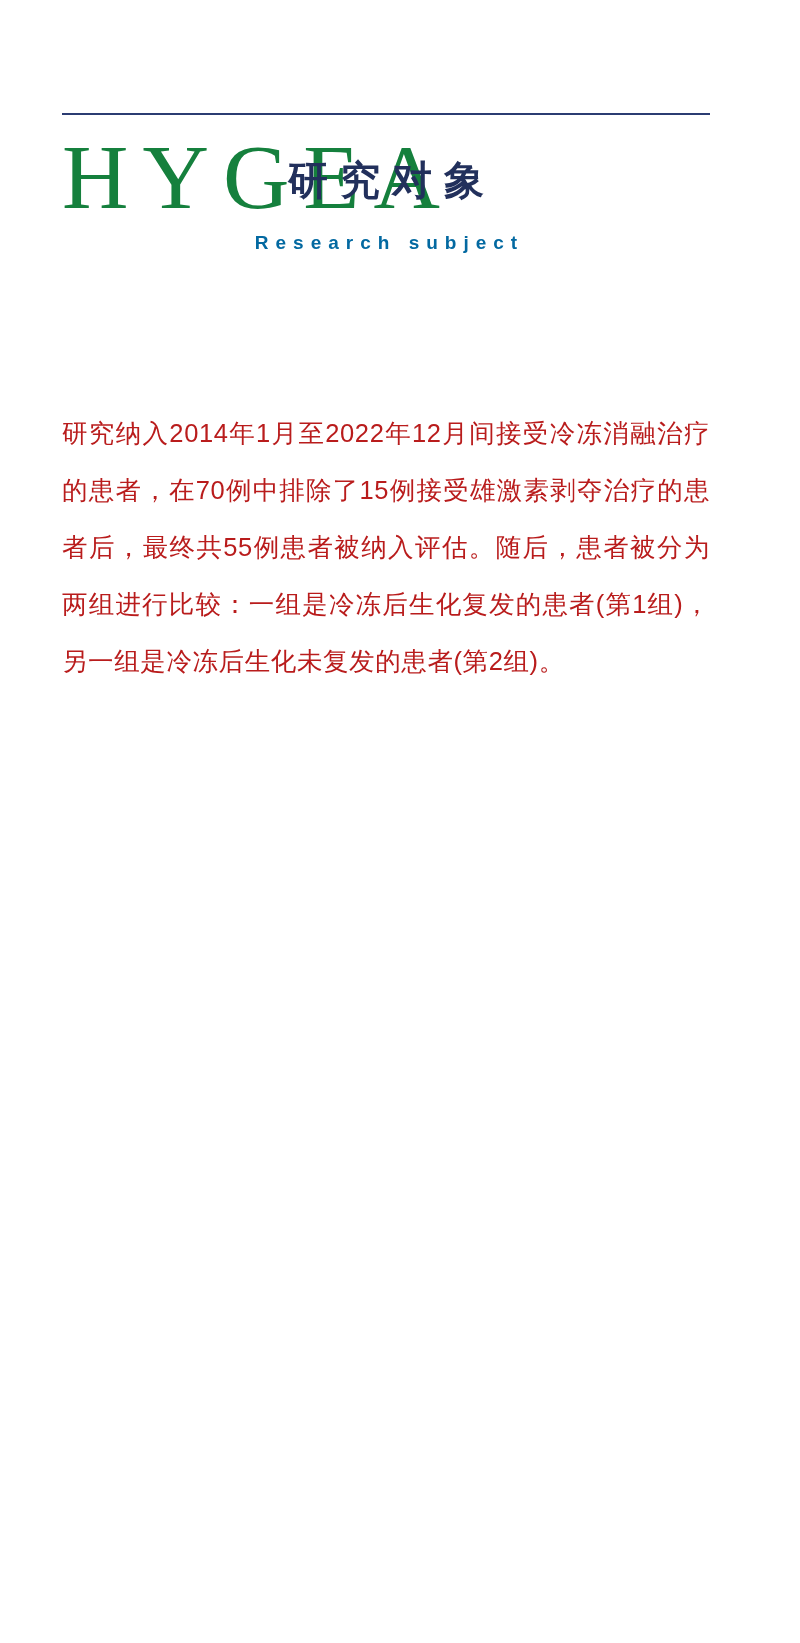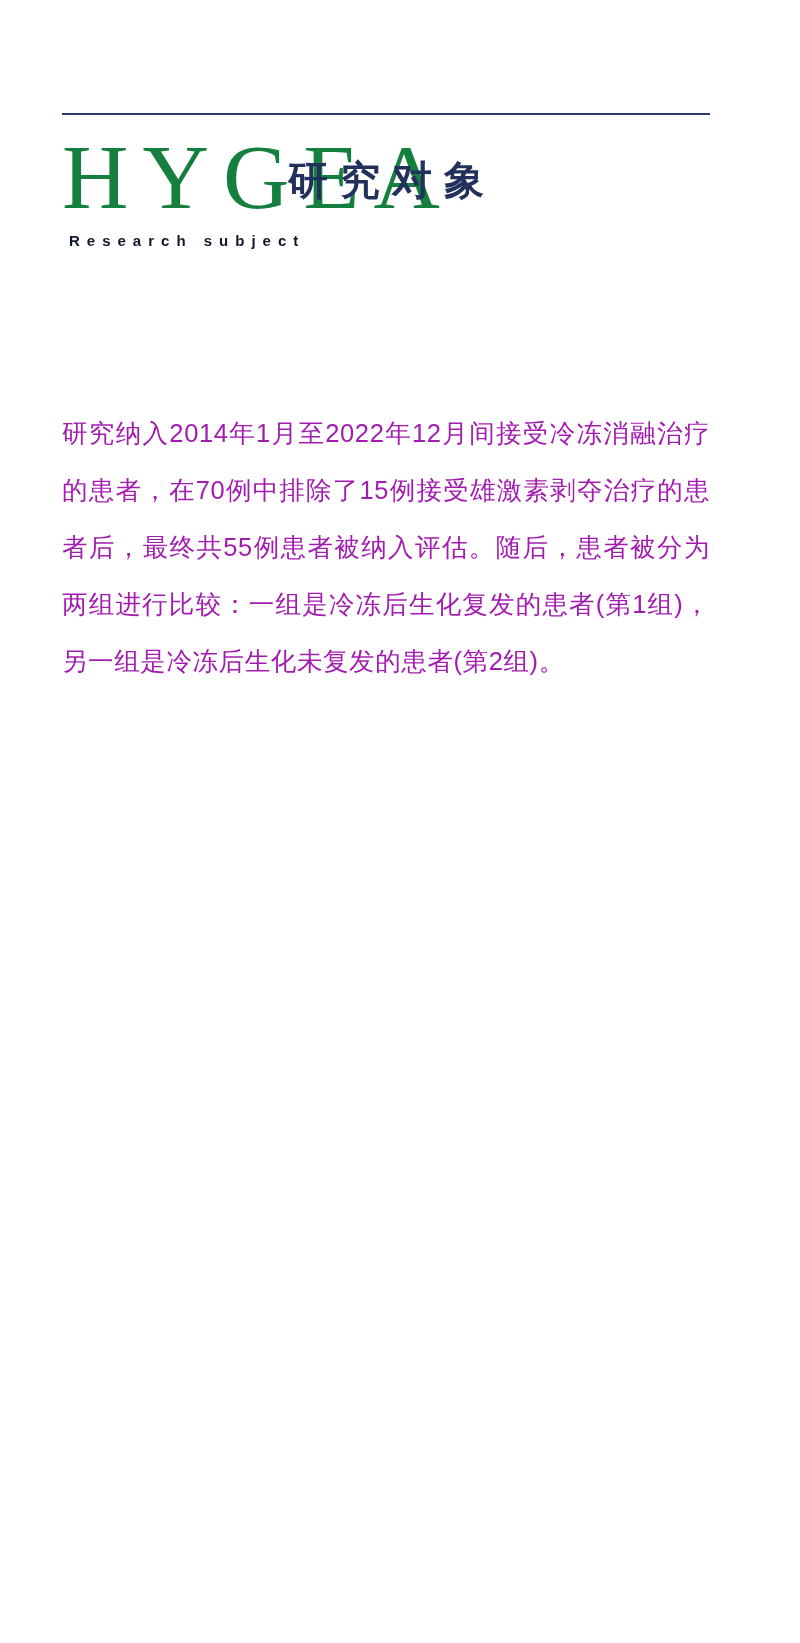--- a/index.html
+++ b/index.html
@@ -68,40 +68,41 @@
     text-indent: 12px;
     color: #22305c;
     line-height: 1;
   }
 
   .title-en {
     position: absolute;
     top: 118px;
     left: 0;
     width: 648px;
+    text-align: center;
     font-family: "Liberation Sans", sans-serif;
-    font-size: 15px;
+    font-size: 19px;
     font-weight: 700;
     letter-spacing: 7px;
     text-indent: 7px;
-    color: #0f172a;
+    color: #0369a1;
     line-height: 1;
   }
 
   
   .body-copy {
     margin-top: 110px;
     width: 648px;
   }
 
   .para {
     font-size: 25.5px;
     line-height: 57px;
     letter-spacing: 0.6px;
-    color: #a21caf;
+    color: #b91c1c;
     text-align: justify;
     text-justify: inter-ideograph;
     margin: 0 0 52px 0;
     font-weight: 400;
   }
 
   .para:last-child {
     margin-bottom: 0;
   }
 </style>

